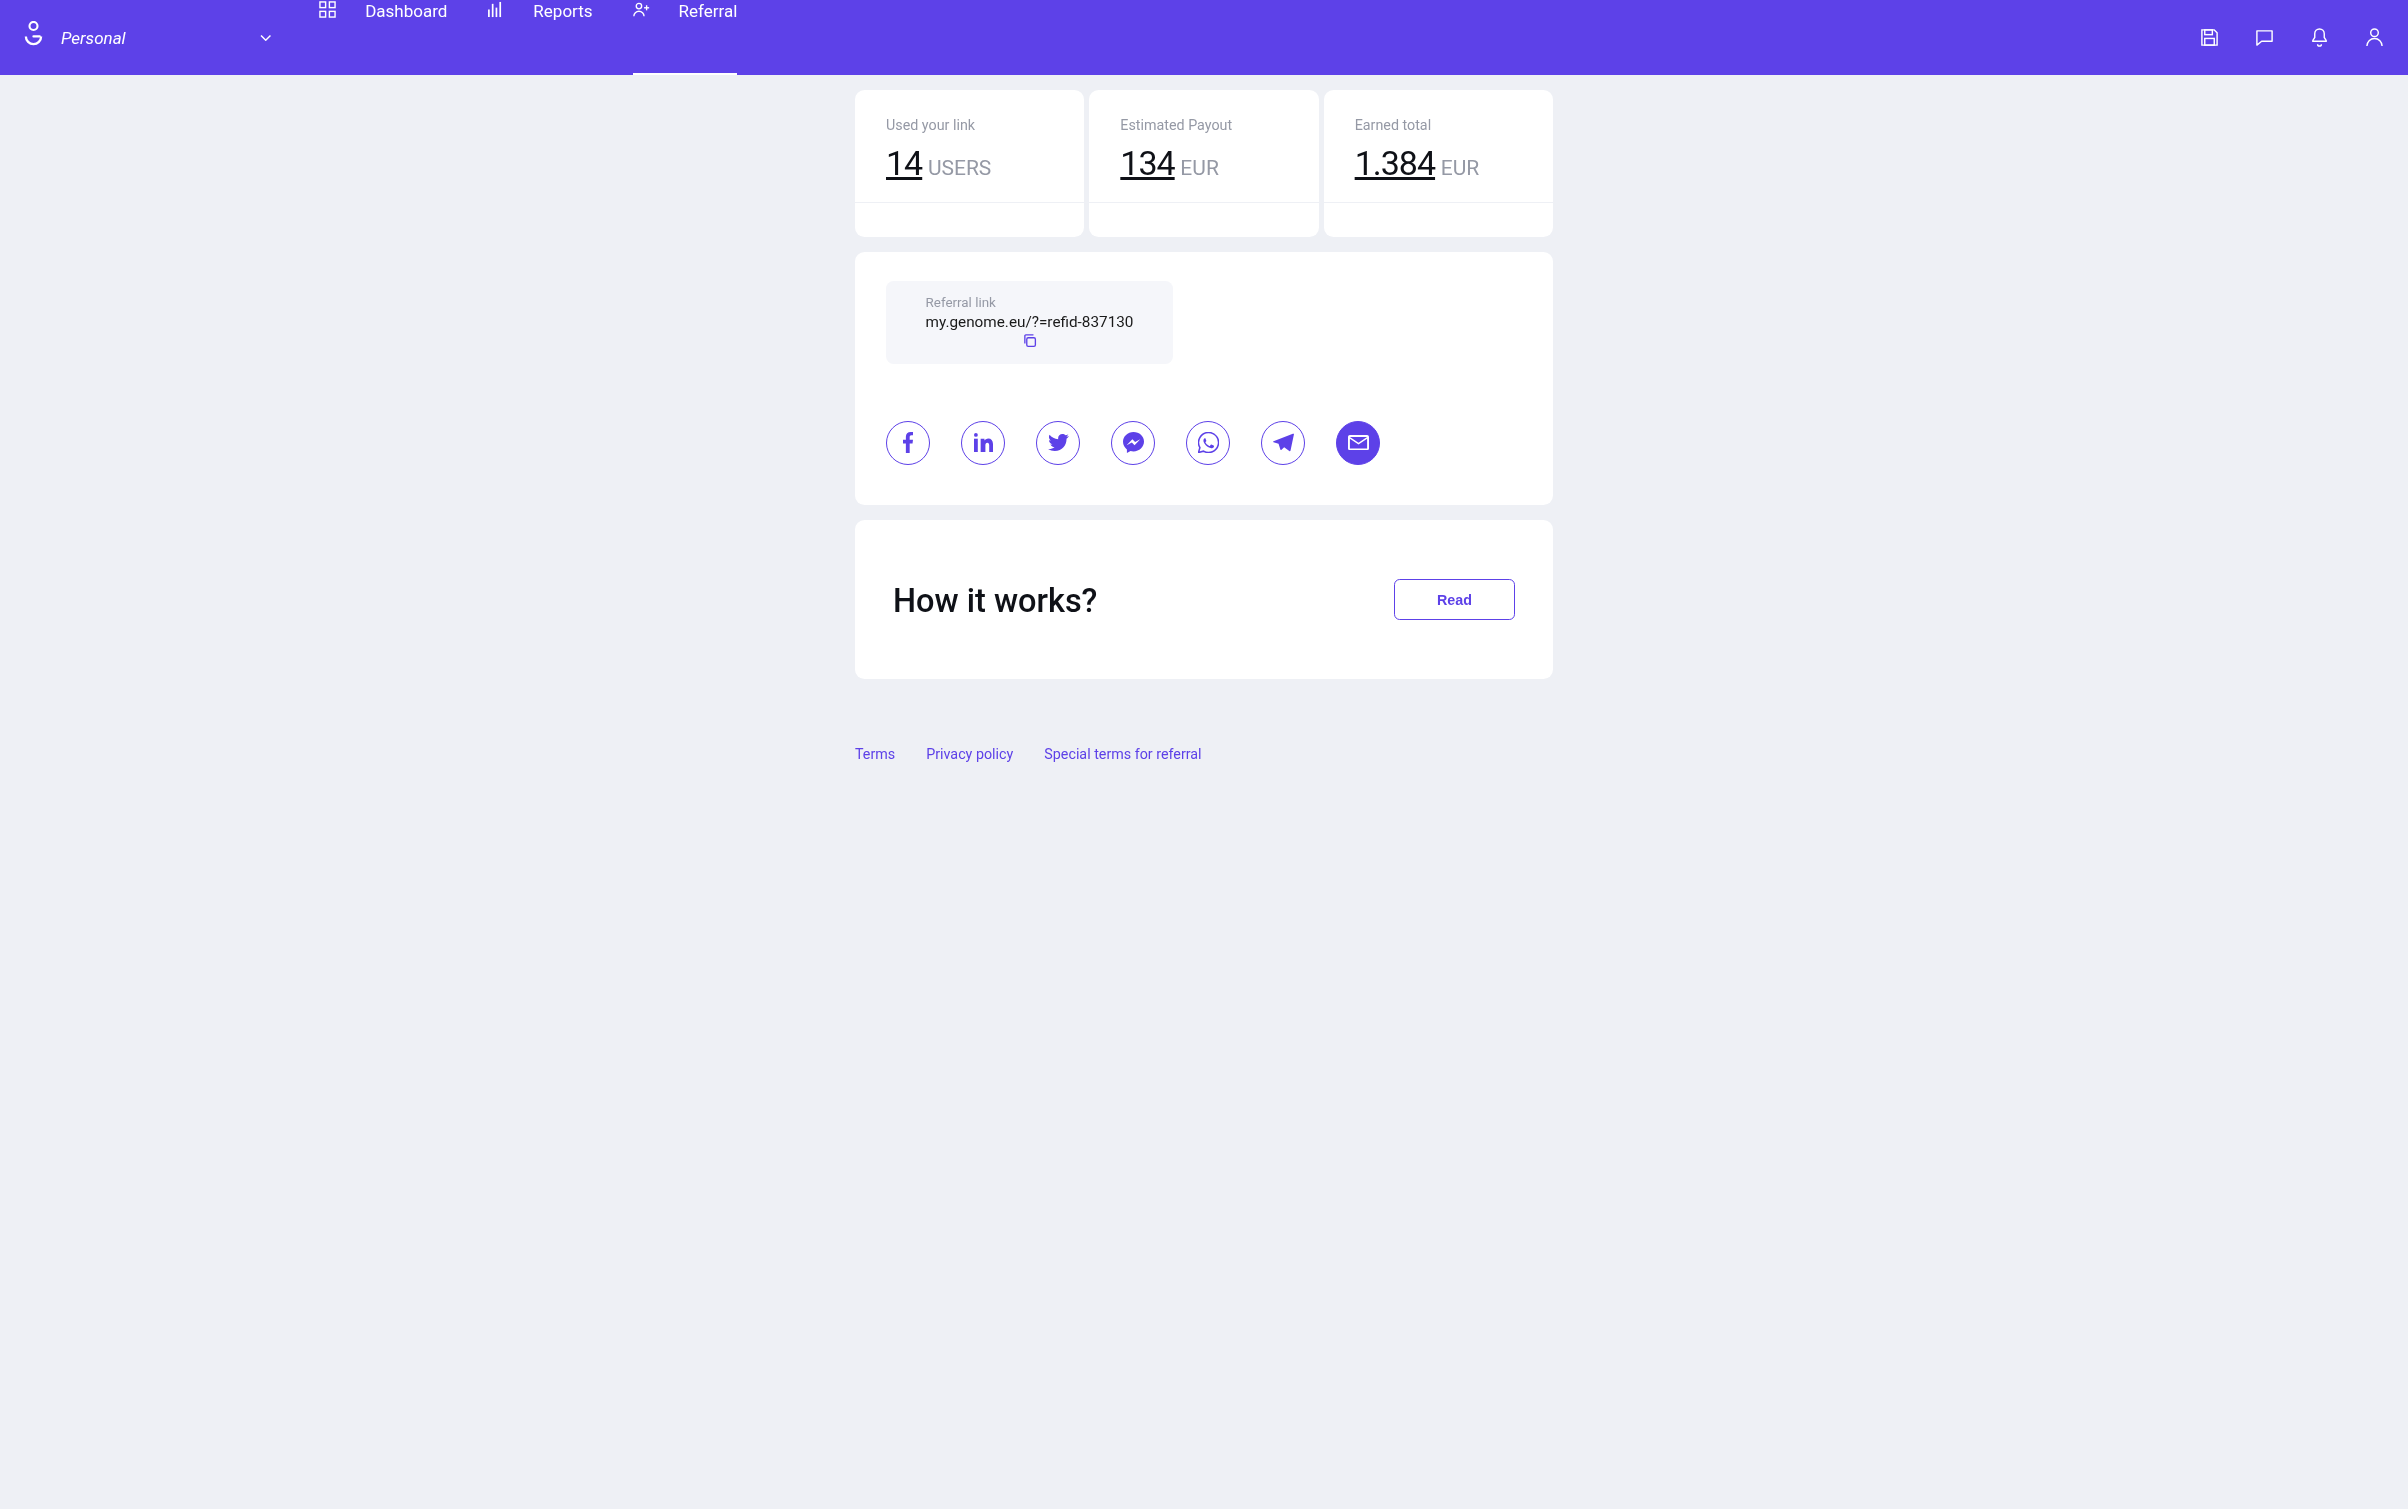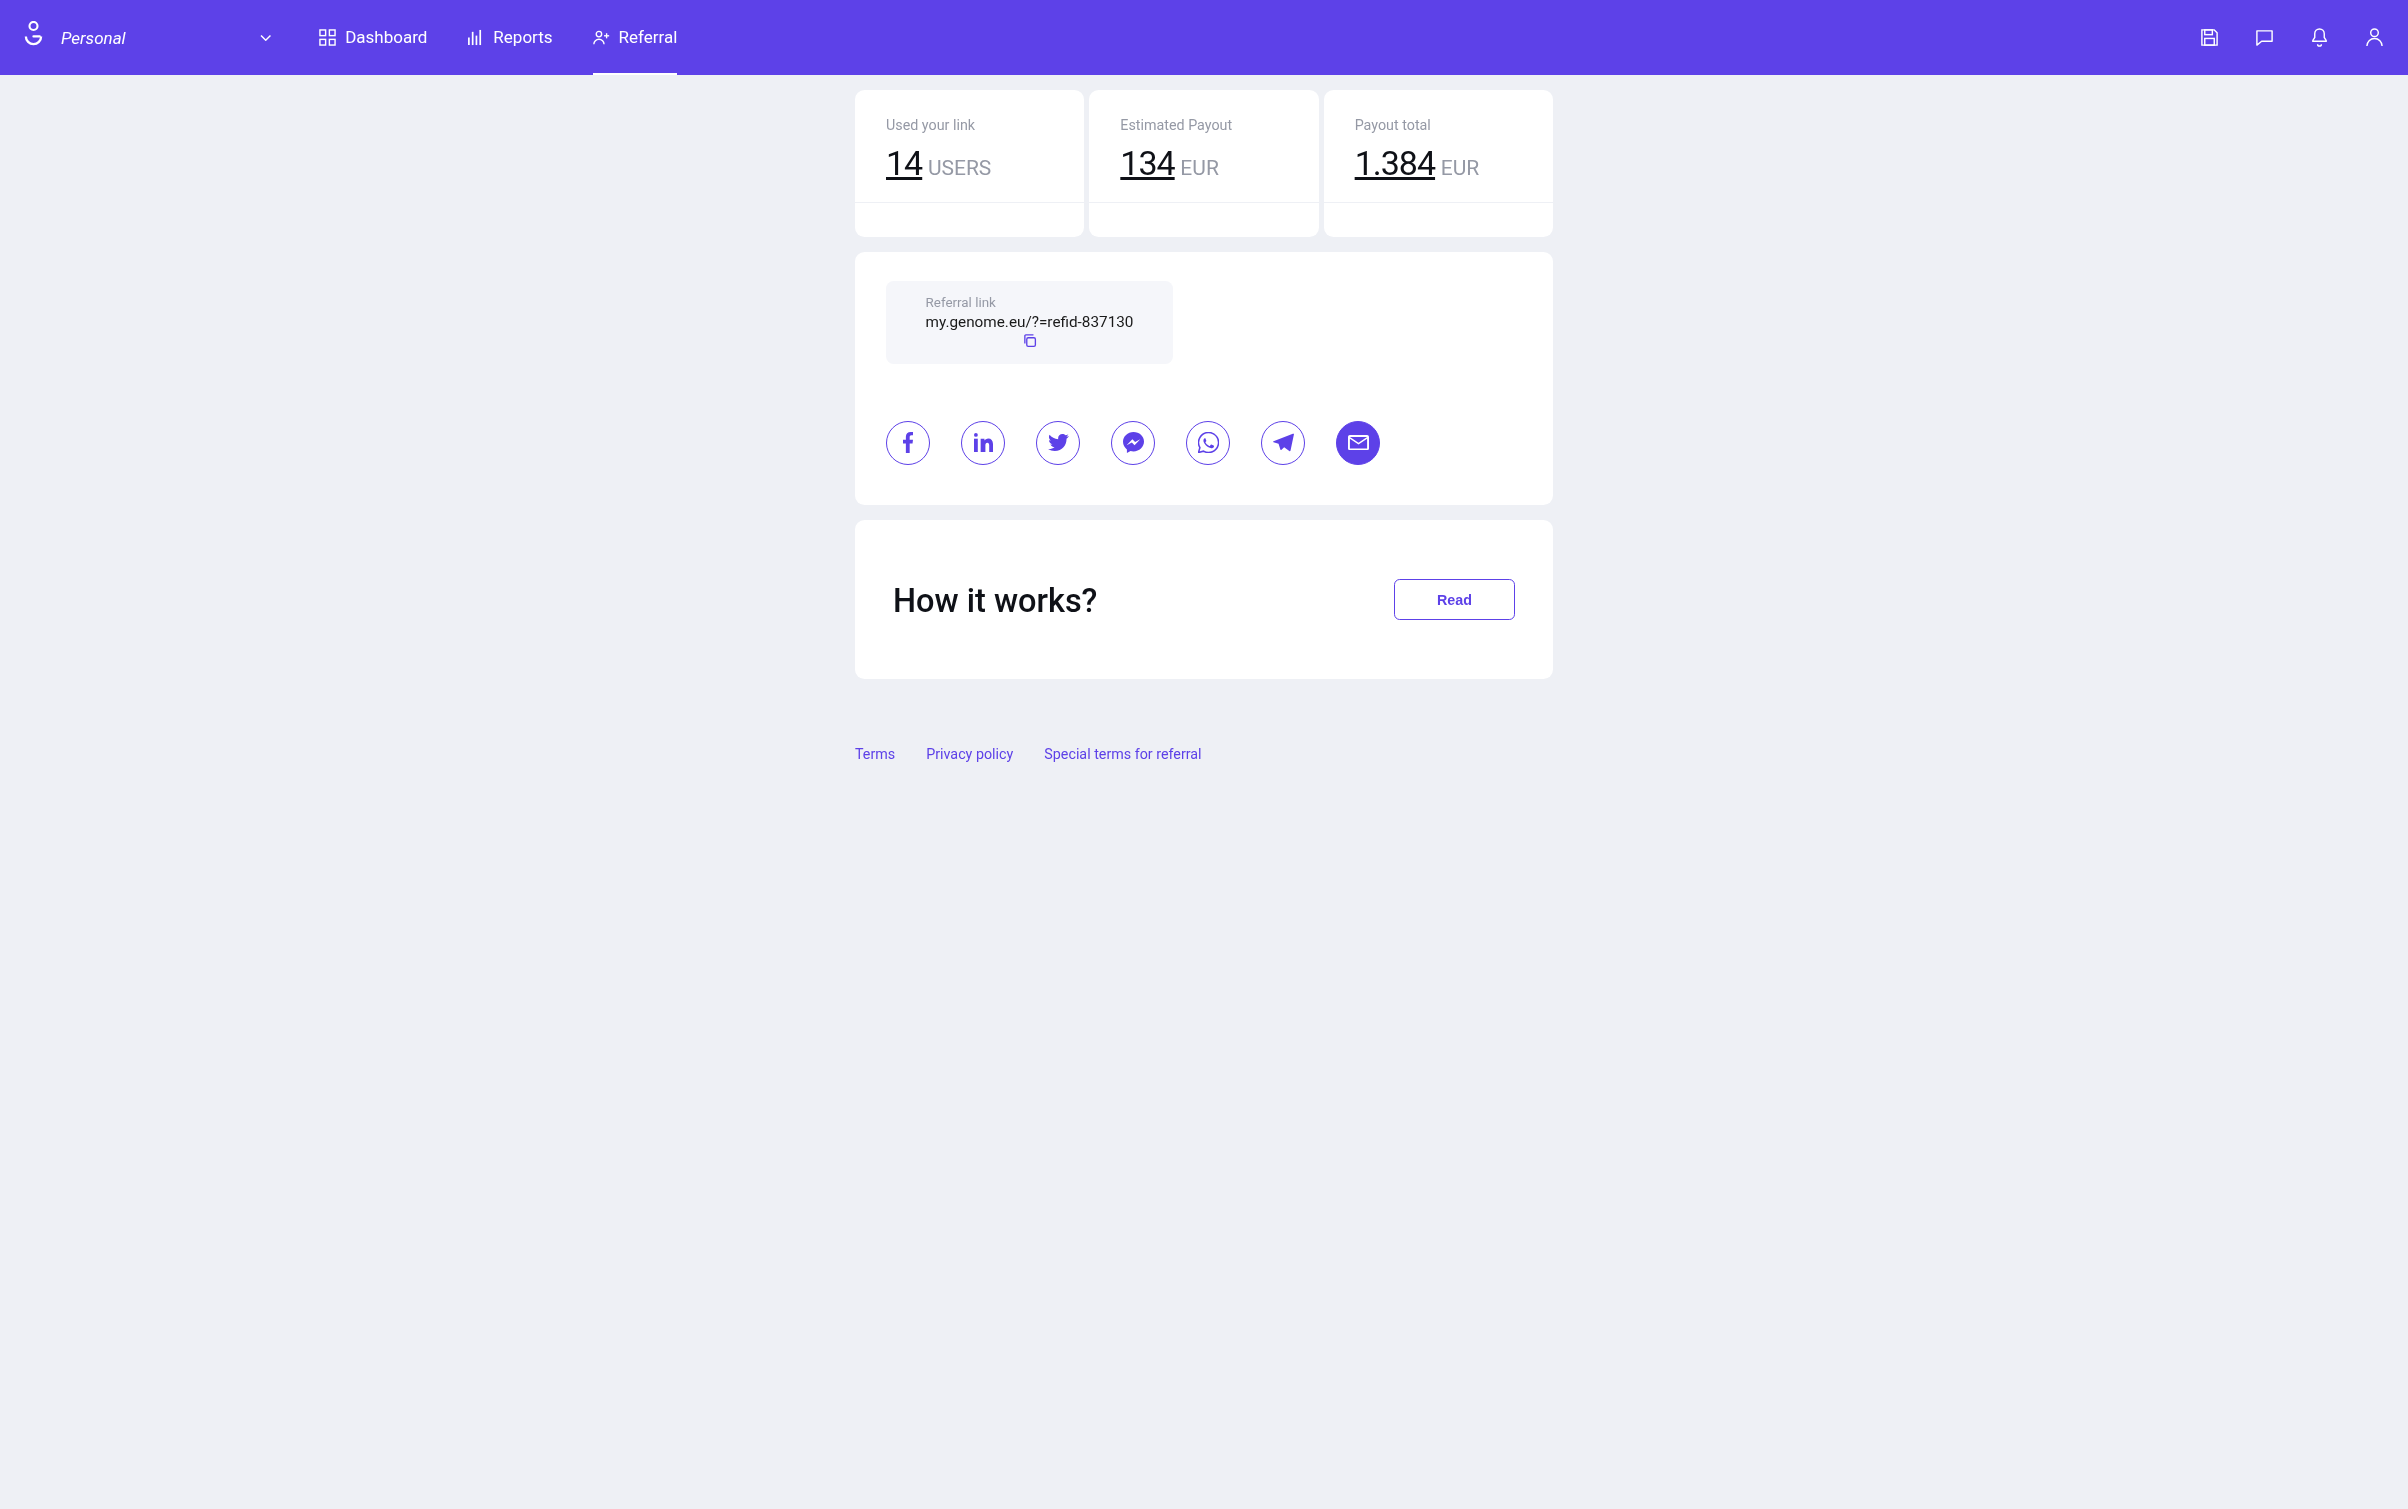--- a/index.html
+++ b/index.html
@@ -53,22 +53,22 @@
 
     .nav {
       display: flex;
       gap: 40px;
       height: 100%;
       align-items: center;
     }
 
     .nav-item {
       display: flex;
-      align-items: center;
-      gap: 9px;
+      align-items: flex-start;
+      gap: 29px;
       cursor: pointer;
       font-size: 17px;
       height: 100%;
       border-bottom: 2.9px solid transparent;
       padding-top: 1px;
     }
 
     .nav-item.active {
       border-bottom-color: #ffffff;
     }
@@ -375,21 +375,21 @@
         <div class="stat-value-row">
           <span class="stat-value">134</span>
           <span class="stat-unit">EUR</span>
         </div>
       </div>
       <div class="stat-card-bottom"></div>
     </div>
 
     <div class="stat-card">
       <div class="stat-card-top">
-        <div class="stat-label">Payout total</div>
+        <div class="stat-label">Earned total</div>
         <div class="stat-value-row">
           <span class="stat-value">1.384</span>
           <span class="stat-unit">EUR</span>
         </div>
       </div>
       <div class="stat-card-bottom"></div>
     </div>
   </div>
 
   <div class="referral-card">

